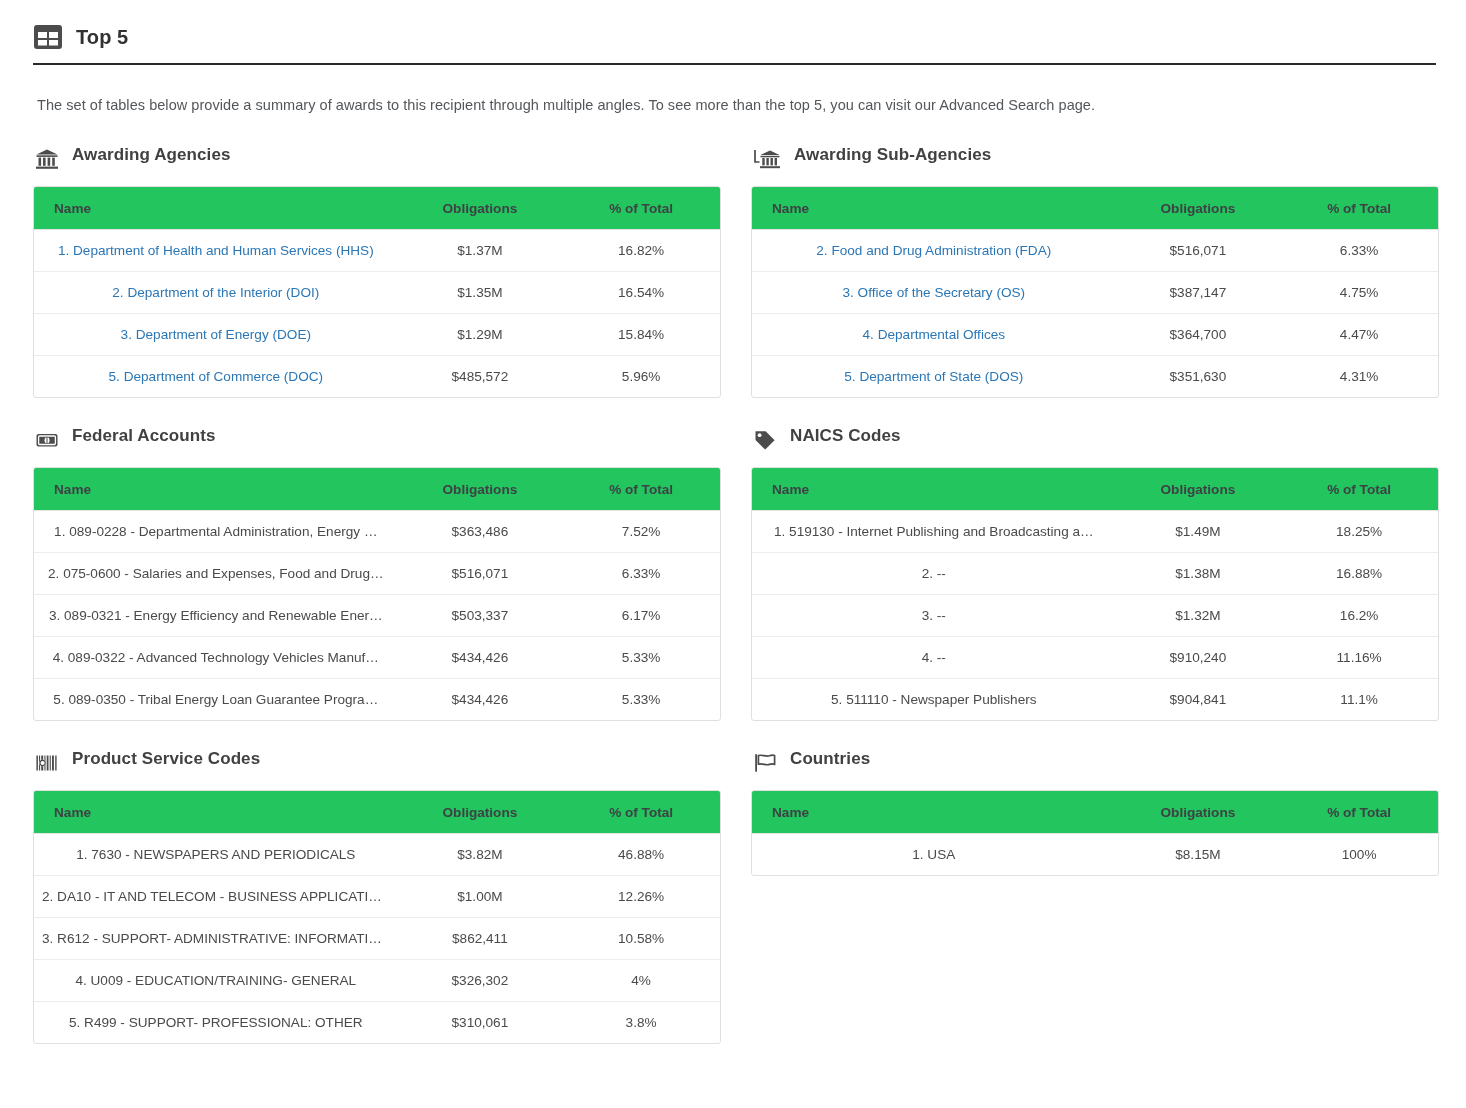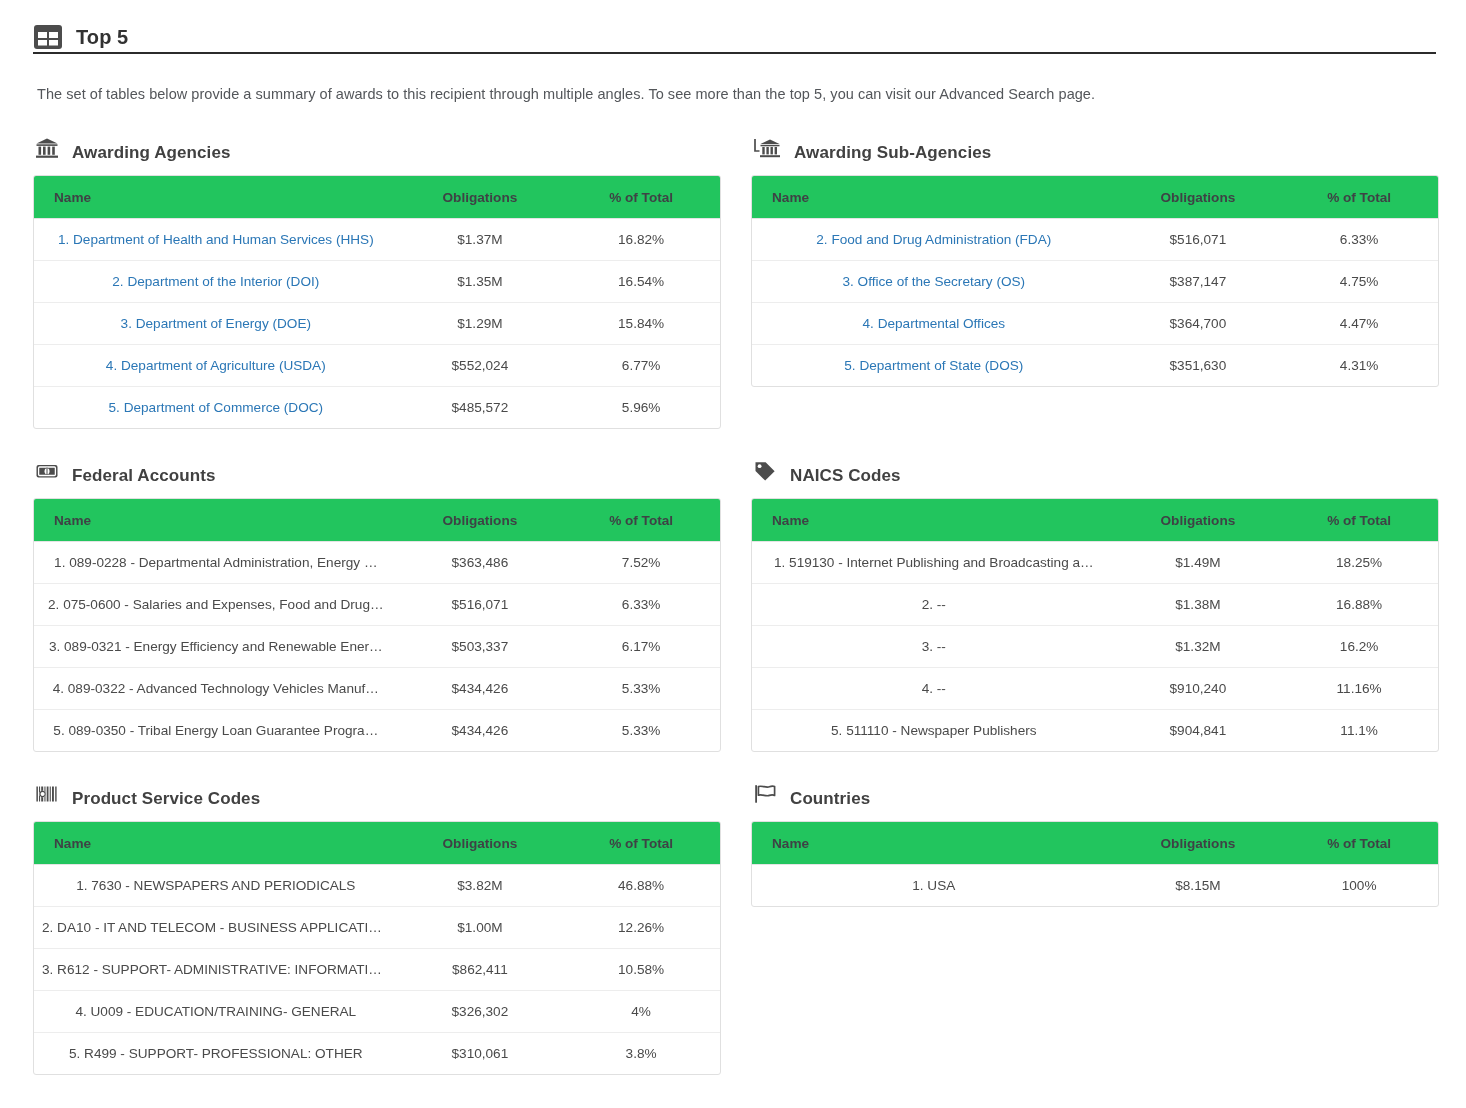--- a/index.html
+++ b/index.html
@@ -19,20 +19,21 @@
     padding: 22px 30px 0 33px;
     box-sizing: border-box;
     width: 1466px;
   }
 
   
   .page-header {
     display: flex;
     align-items: center;
     gap: 13px;
+    padding-bottom: 11px;
     border-bottom: 2px solid #2b2b2b;
     margin-bottom: 0;
   }
   .page-title {
     font-size: 20px;
     font-weight: bold;
     color: #323232;
     letter-spacing: .1px;
     line-height: 1;
   }
@@ -58,21 +59,21 @@
     grid-template-columns: 688px 688px;
     column-gap: 30px;
     row-gap: 0;
     margin-top: 29px;
   }
   .section {
     margin-bottom: 29px;
   }
   .section-head {
     display: flex;
-    align-items: flex-end;
+    align-items: flex-start;
     gap: 11px;
     margin: 0 0 14px 2px;
     height: 26px;
   }
   .section-title {
     font-size: 17px;
     font-weight: bold;
     color: #414141;
     line-height: 1;
     letter-spacing: .1px;
@@ -203,25 +204,20 @@
               <td class="name link">2. Department of the Interior (DOI)</td>
               <td class="num">$1.35M</td>
               <td class="num">16.54%</td>
             </tr>
             <tr>
               <td class="name link">3. Department of Energy (DOE)</td>
               <td class="num">$1.29M</td>
               <td class="num">15.84%</td>
             </tr>
             <tr>
-              <td class="name link">4. Department of Agriculture (USDA)</td>
-              <td class="num">$552,024</td>
-              <td class="num">6.77%</td>
-            </tr>
-            <tr>
               <td class="name link">5. Department of Commerce (DOC)</td>
               <td class="num">$485,572</td>
               <td class="num">5.96%</td>
             </tr>
           </tbody>
         </table>
       </div>
     </div>
 
     <div class="section">

